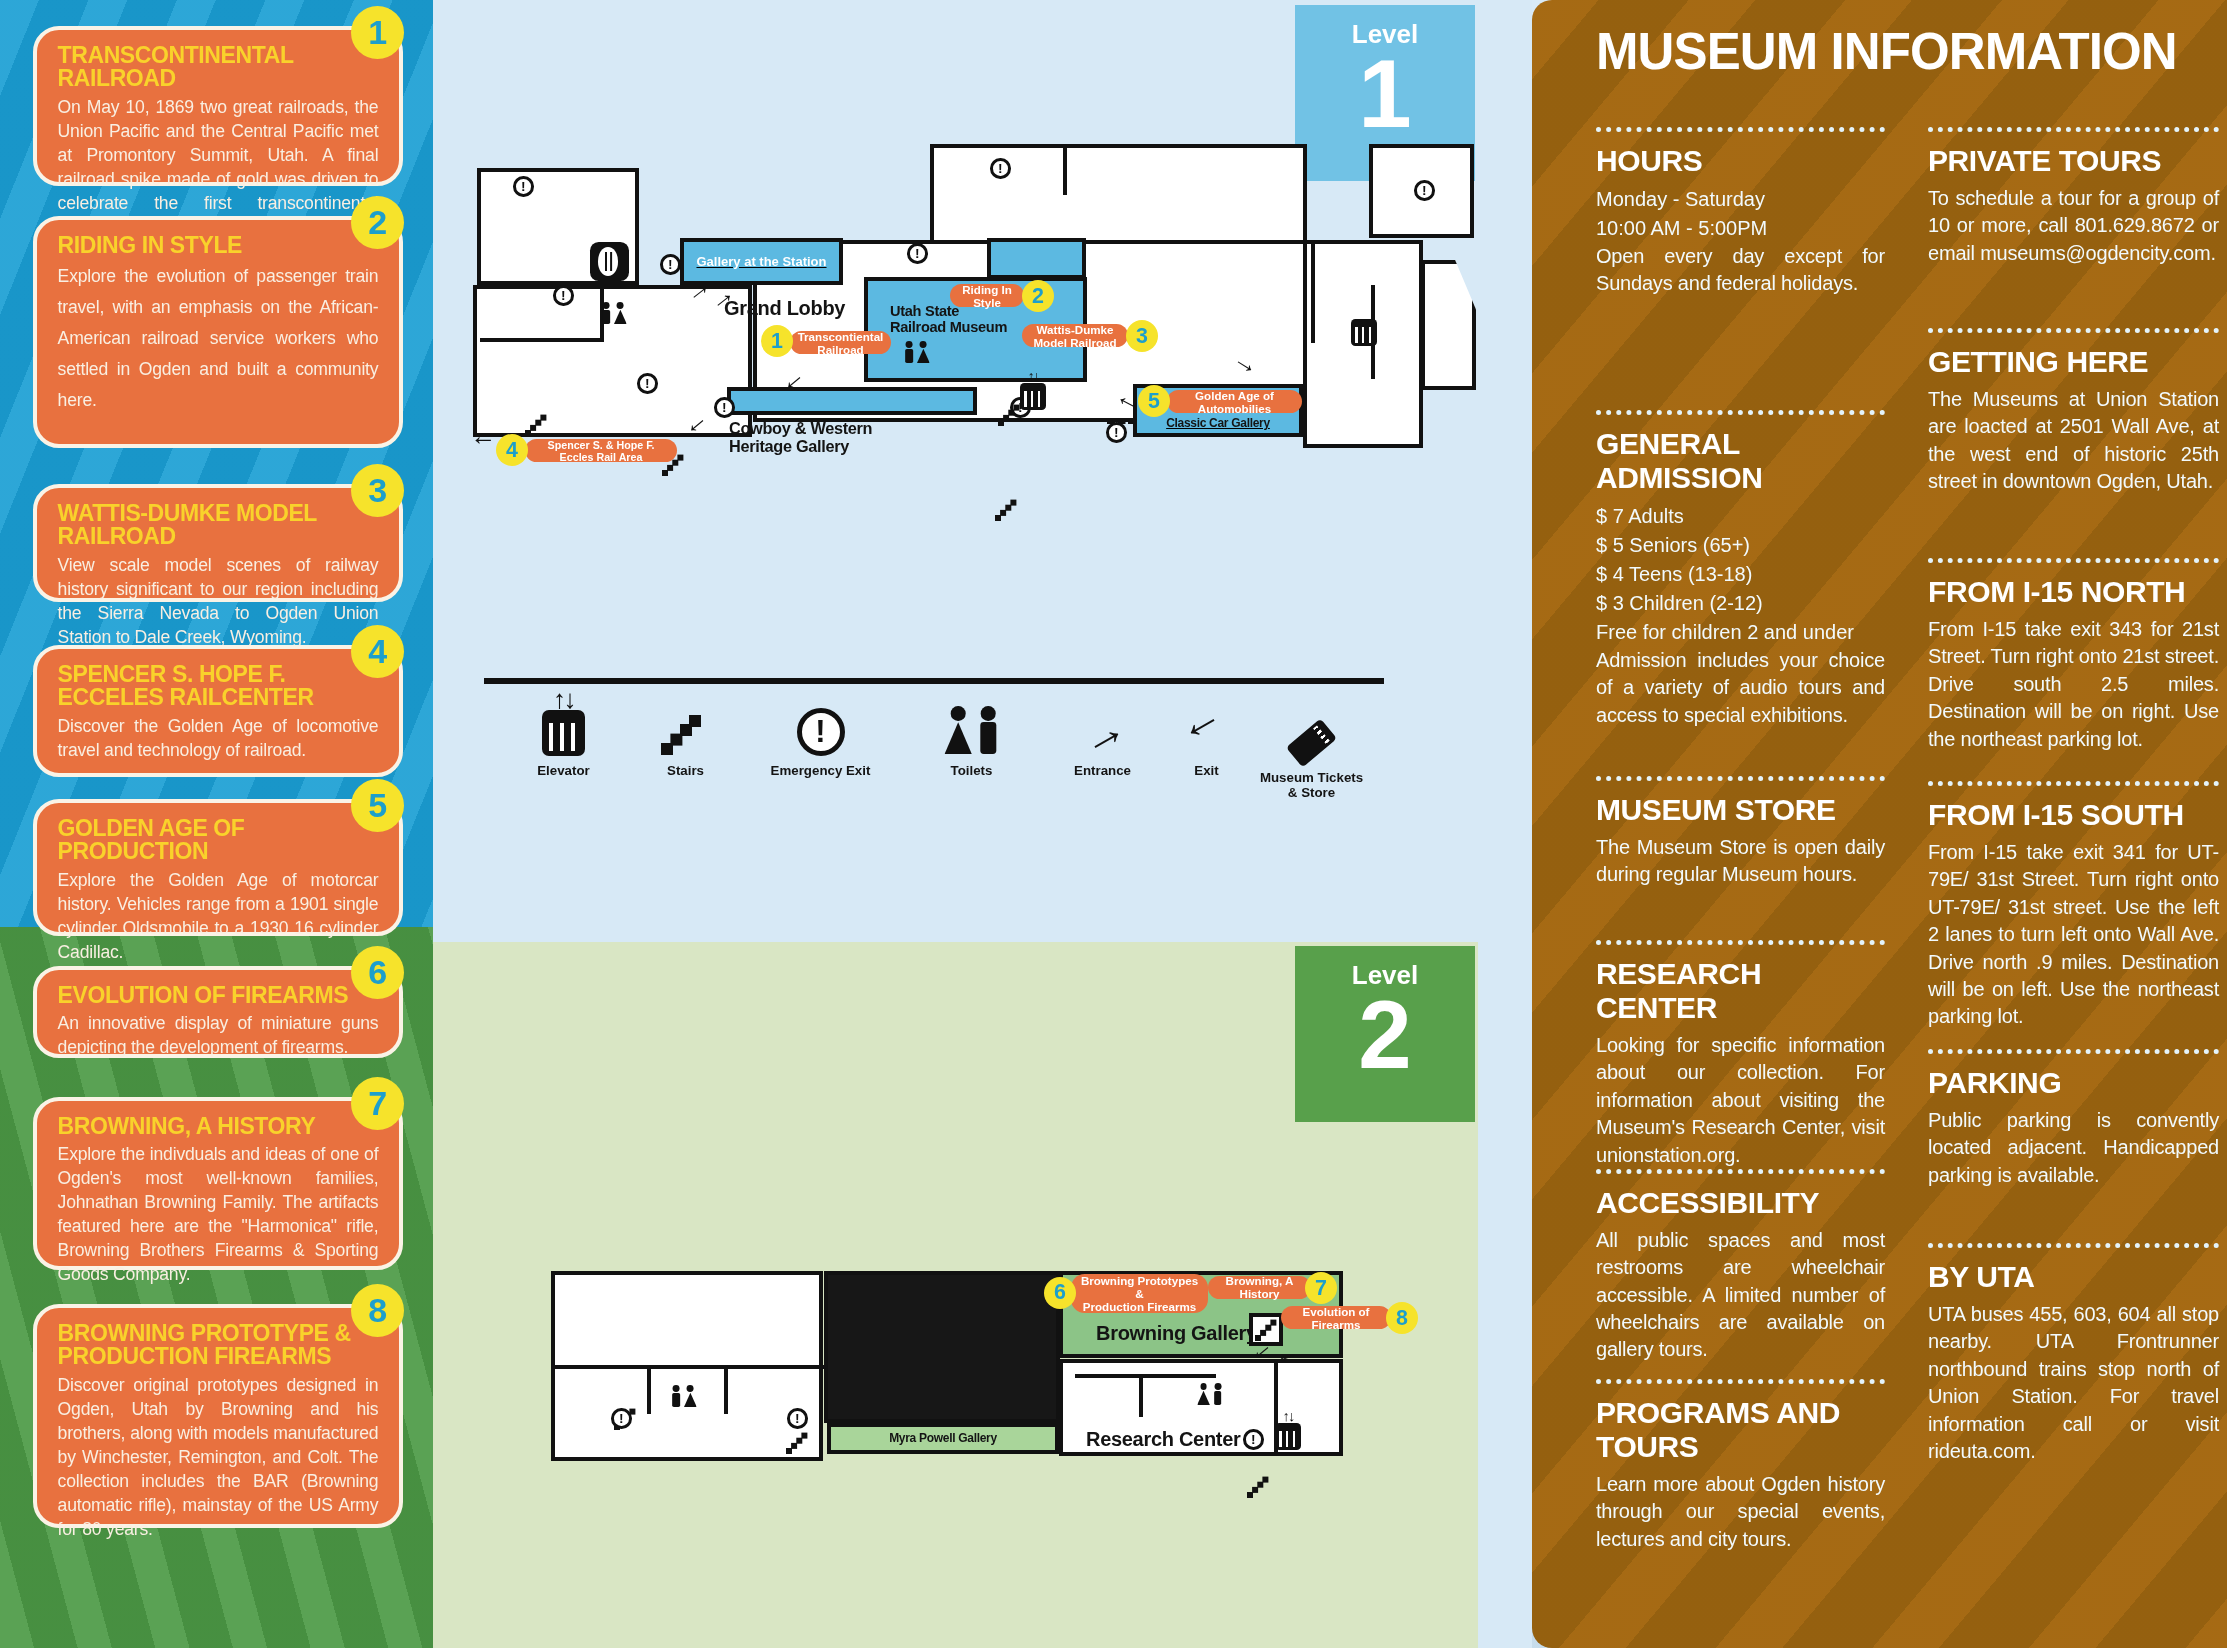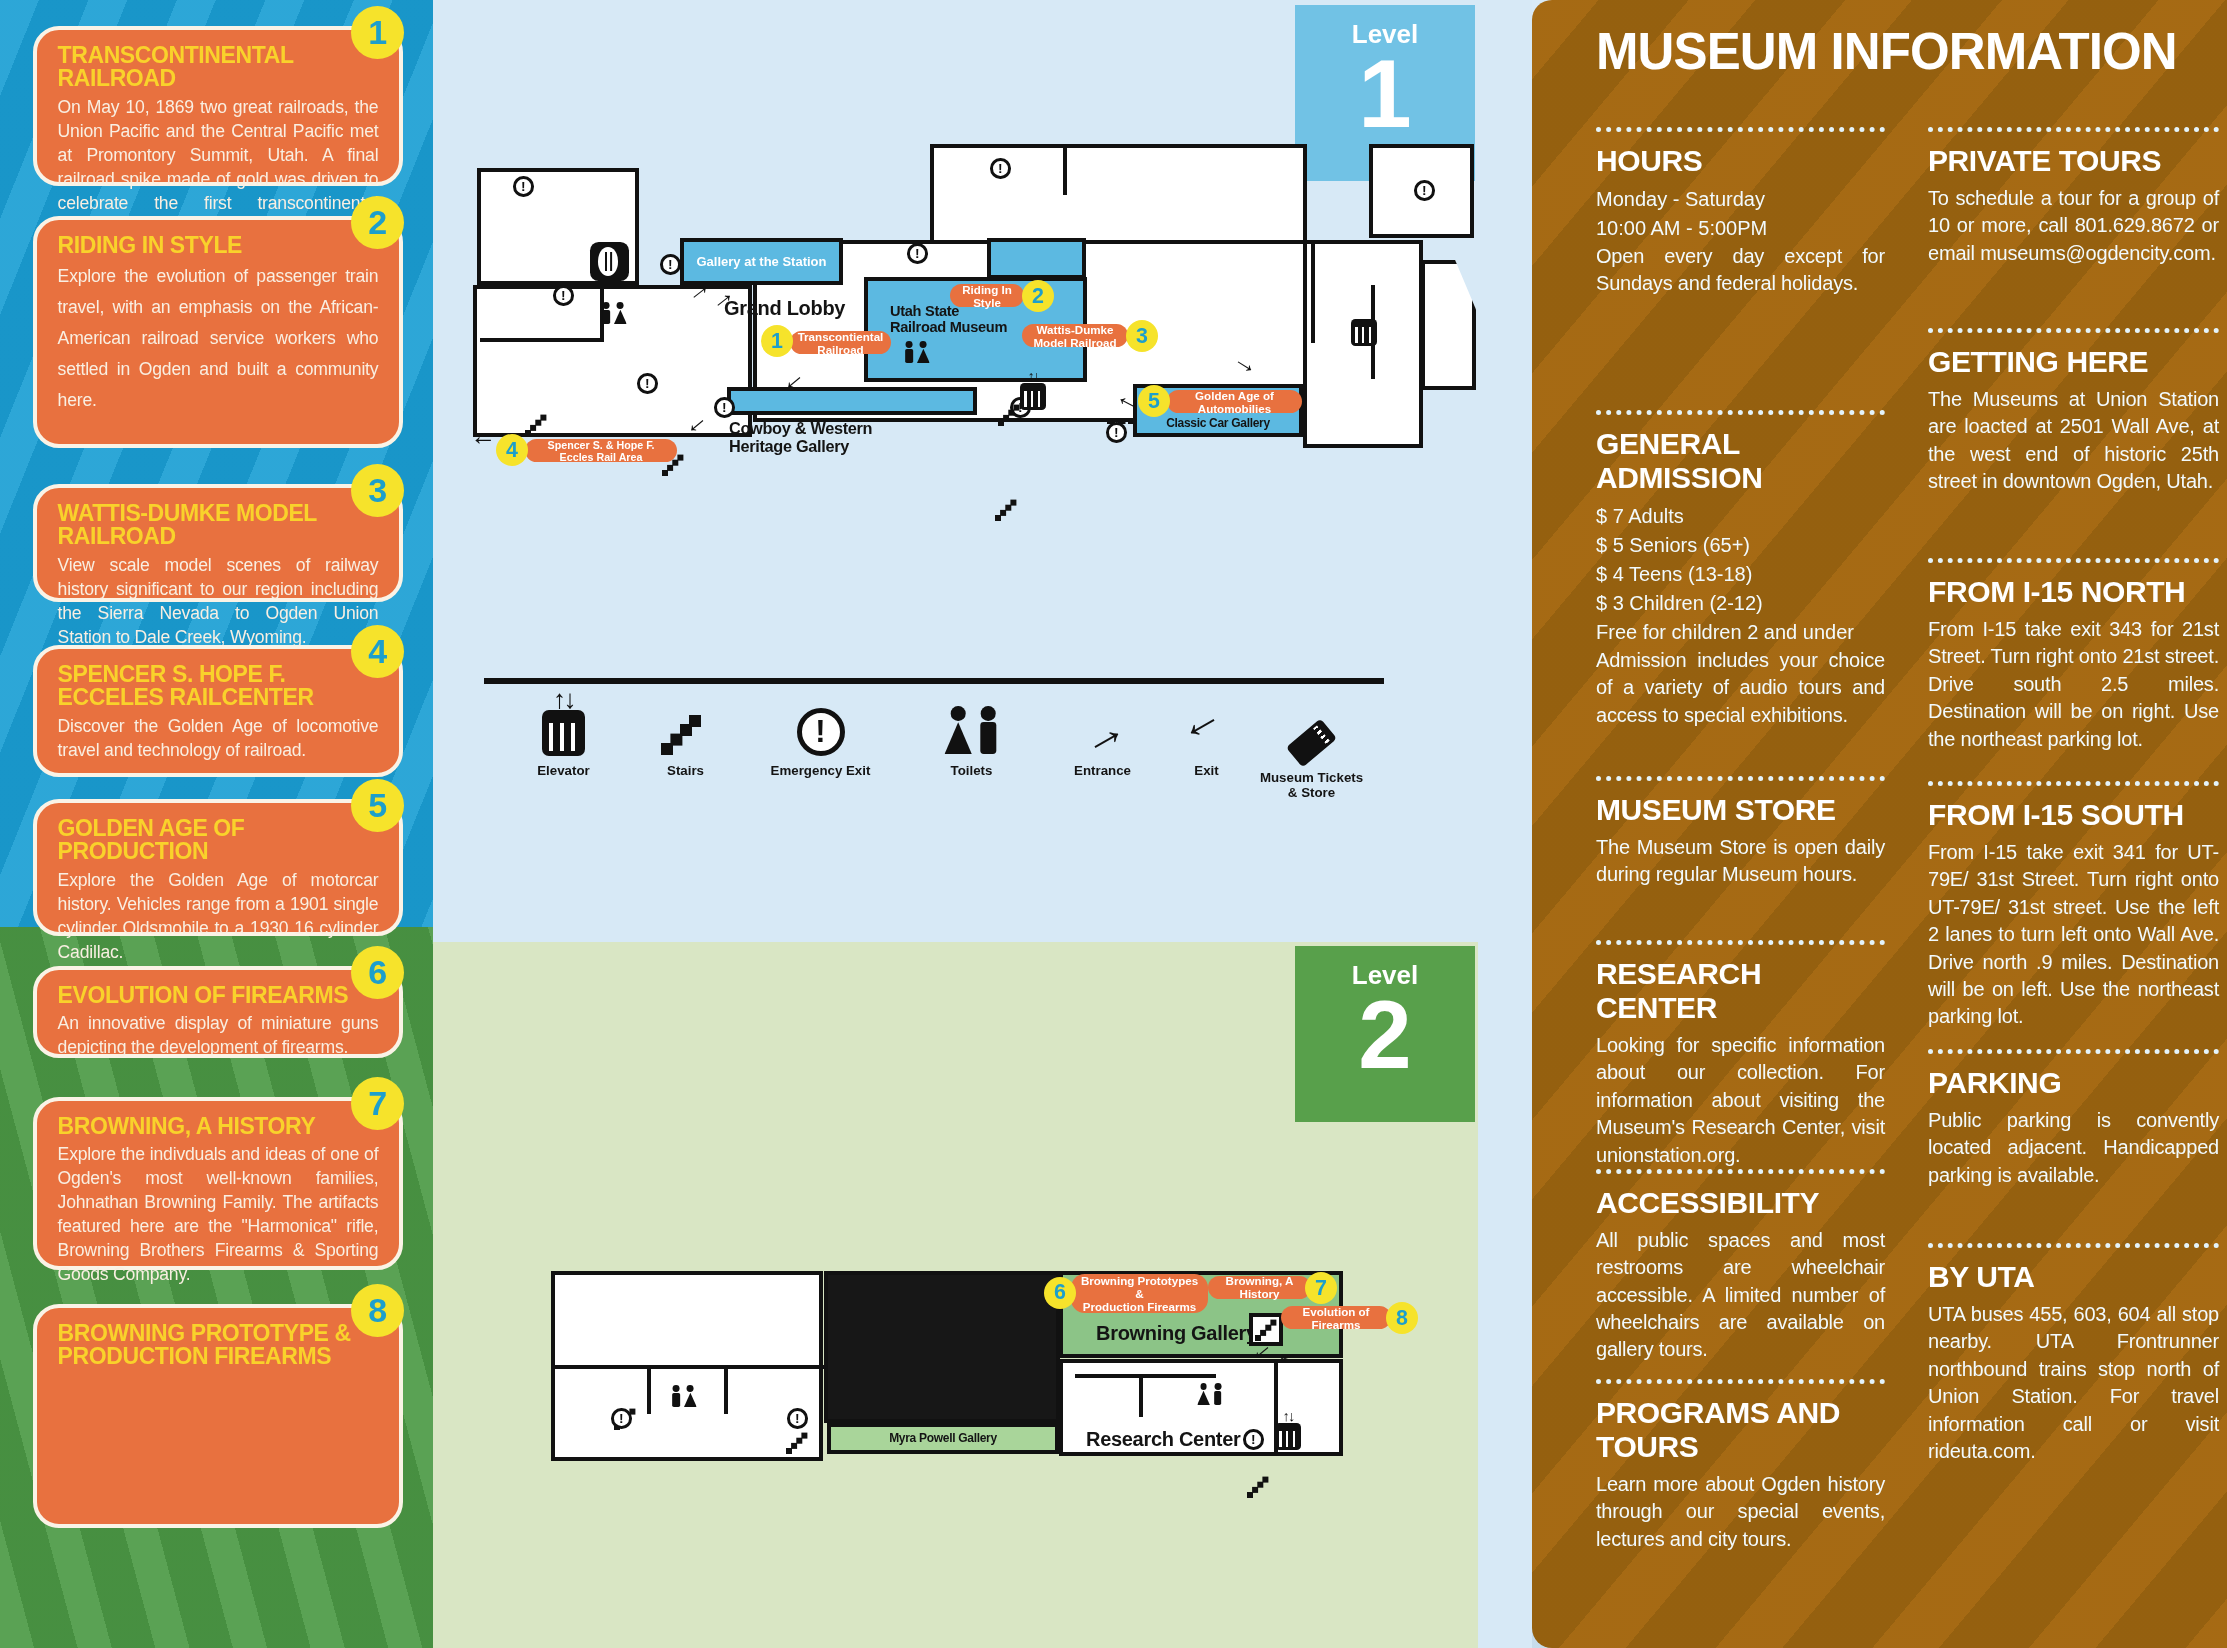--- a/index.html
+++ b/index.html
@@ -30,21 +30,21 @@
   .mid-green{position:absolute;left:433px;top:942px;width:1045px;height:706px;background:#d9e6c4;}
   .lvl-badge{position:absolute;width:180px;height:176px;color:#fff;text-align:center;}
   .lvl-badge .word{font-size:26px;font-weight:bold;margin-top:13.7px;}
   .lvl-badge .num{font-size:96px;font-weight:bold;line-height:.92;}
   .lvl1{left:1295px;top:5.1px;background:#71c2e5;}
   .lvl2{left:1295px;top:946px;background:#58a04b;}
 
   
   .plan{position:absolute;}
   .room{position:absolute;background:#fff;border:4.3px solid #111;box-sizing:border-box;}
-  .broom{position:absolute;background:#5cb9e1;border:4.3px solid #111;box-sizing:border-box;}
+  .broom{position:absolute;background:#5cb9e1;border:4.3px solid #111;box-sizing:border-box;text-decoration:underline;}
   .groom{position:absolute;background:#8cc487;border:4.3px solid #111;box-sizing:border-box;}
   .dark{position:absolute;background:#171717;border:4.3px solid #111;box-sizing:border-box;}
   .strip{position:absolute;background:#a9d59a;border:4.3px solid #111;box-sizing:border-box;}
   .wall{position:absolute;background:#111;}
   .dashwall{position:absolute;border-top:4.3px dashed #111;}
   .maplbl{position:absolute;color:#141414;font-weight:bold;line-height:1.08;letter-spacing:-0.3px;}
   .wlbl{color:#fff;font-weight:bold;}
 
   .pill{position:absolute;background:#e8713f;border-radius:12px;color:#fff;font-size:11.6px;
         font-weight:bold;display:flex;align-items:center;justify-content:center;text-align:center;
@@ -172,20 +172,21 @@
         <span>7</span>
       </div>
     <h3>BROWNING, A HISTORY</h3>
     <p>Explore the indivduals and ideas of one of Ogden's most well-known families, Johnathan Browning Family. The artifacts featured here  are the "Harmonica" rifle, Browning Brothers Firearms &amp; Sporting Goods Company.</p>
   </div>
   <div class="callout" style="top:1304px;height:224px;">
     <div class="badge">
         <span>8</span>
       </div>
     <h3>BROWNING PROTOTYPE &amp; PRODUCTION FIREARMS</h3>
+    <p>Discover original prototypes designed in Ogden, Utah by Browning and his brothers, along with models manufactured by Winchester, Remington, and Colt. The collection includes the BAR (Browning automatic rifle), mainstay of the US Army for 80 years.</p>
   </div>
 
   <div class="mid-blue"></div>
   <div class="mid-green"></div>
 
   <div class="lvl-badge lvl1">
     <div class="word">Level</div>
     <div class="num">1</div>
   </div>
   <div class="lvl-badge lvl2">

